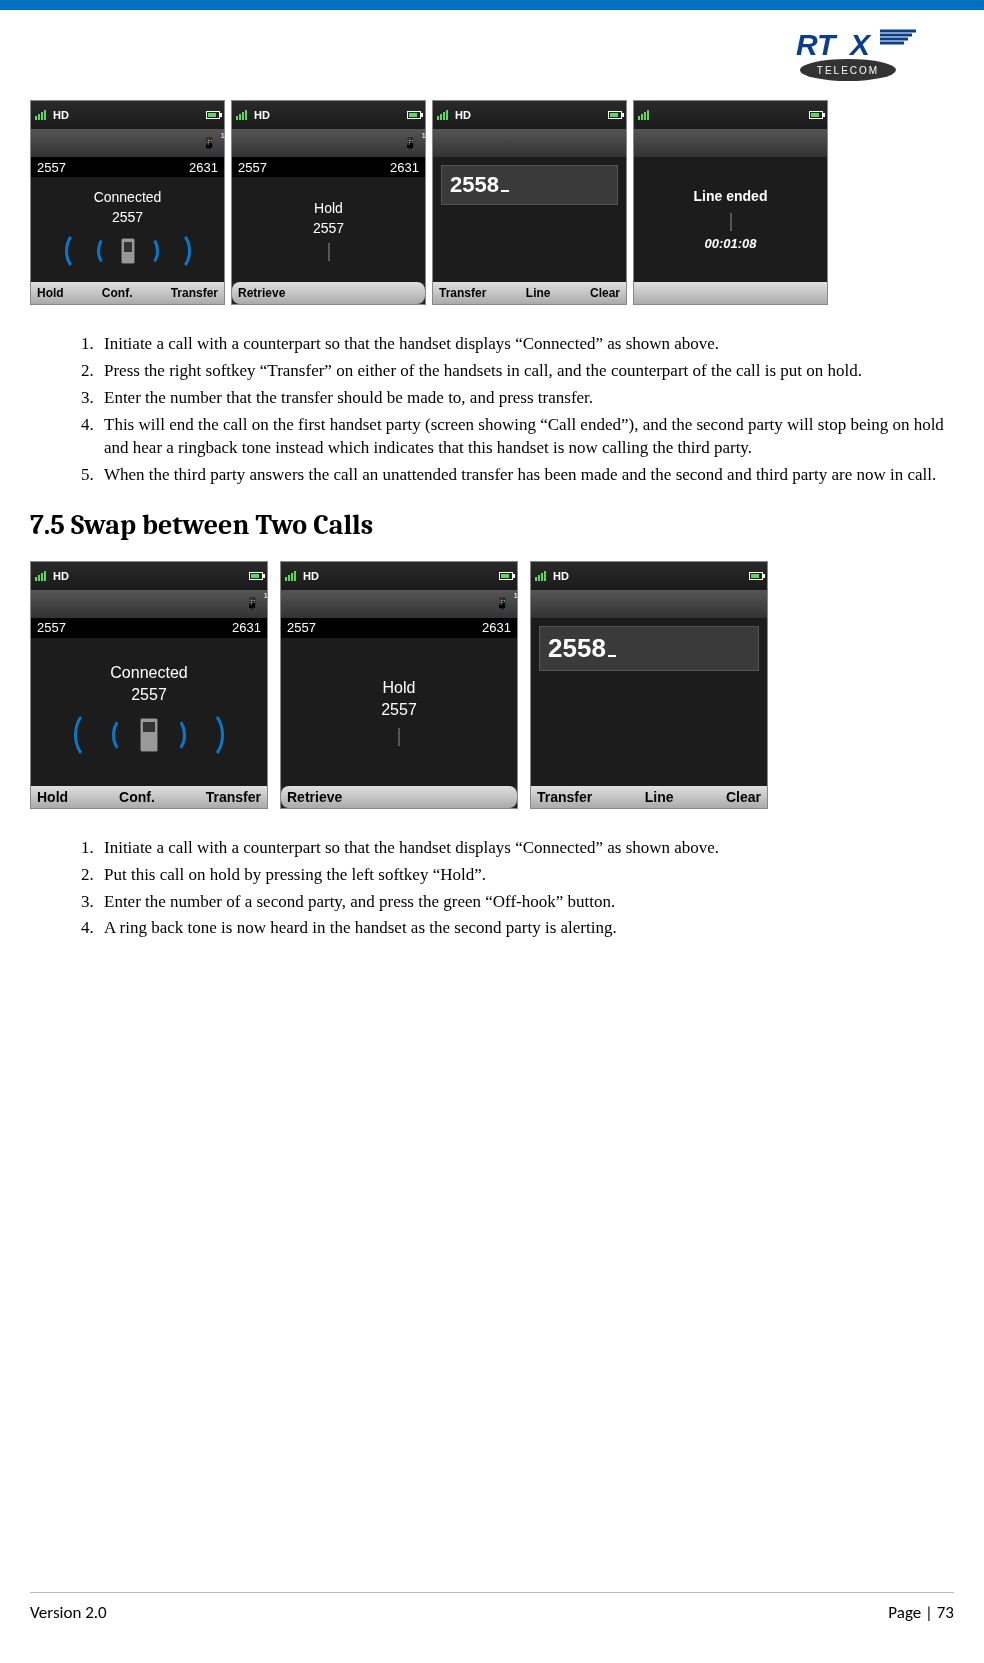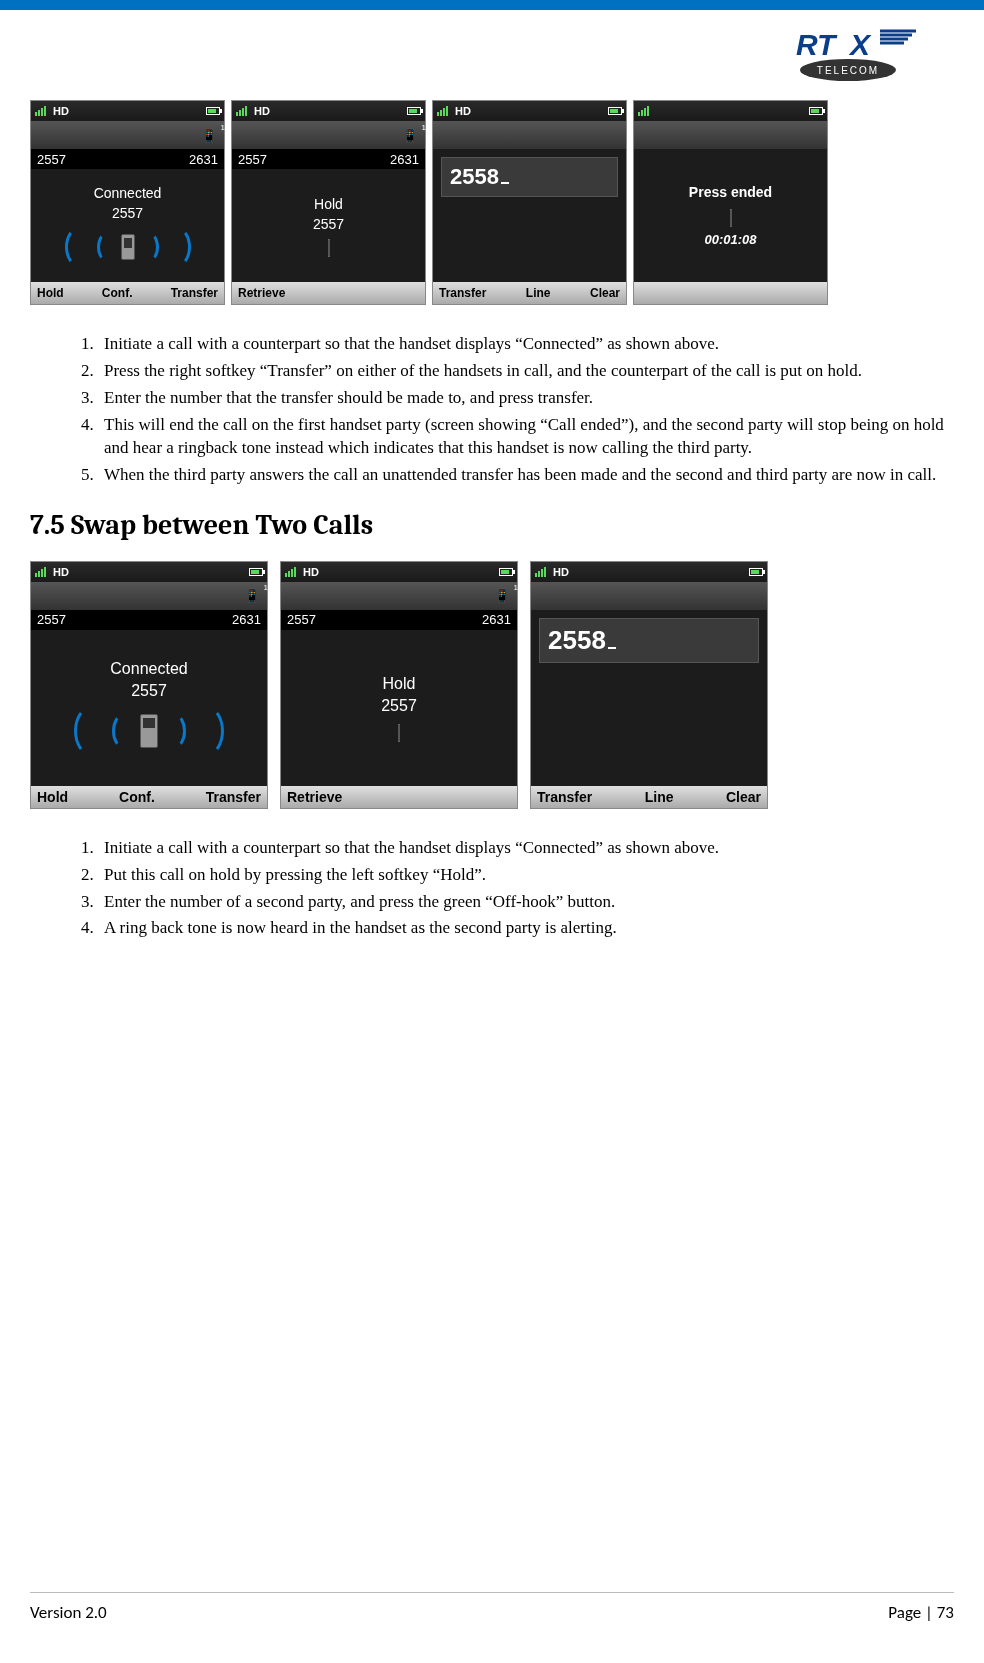--- a/index.html
+++ b/index.html
@@ -39,21 +39,21 @@
     height: 205px;
     background: #252525;
     border: 1px solid #888;
     position: relative;
     display: flex;
     flex-direction: column;
     font-family: Arial, sans-serif;
   }
   .phone-screen.wide { width: 238px; height: 248px; }
   .ps-statusbar {
-    height: 20px;
+    height: 28px;
     background: linear-gradient(#2a2a2a,#1a1a1a);
     display: flex;
     align-items: center;
     padding: 0 4px;
     font-size: 10px;
     color: #fff;
     justify-content: space-between;
   }
   .ps-statusbar .sig { display:inline-flex; align-items:flex-end; gap:1px; }
   .ps-statusbar .sig span { width:2px; background:#5cd85c; }
@@ -101,21 +101,21 @@
   .arc.l1{ border-color:transparent transparent transparent #0a78c8; }
   .arc.l2{ border-color:transparent transparent transparent #0a78c8; }
   .arc.r1{ border-color:transparent #0a78c8 transparent transparent; }
   .arc.r2{ border-color:transparent #0a78c8 transparent transparent; }
   .ps-softbar {
     height: 22px;
     background: linear-gradient(#e0e0e0,#aaa);
     display:flex; justify-content:space-between; align-items:center;
     font-size:12px; color:#000; padding:0 6px; font-weight:bold;
   }
-  .ps-softbar.single{ justify-content:flex-start; }
+  .ps-softbar.single{ justify-content:flex-start;border-radius:8px; }
   .status-label{ margin-bottom:4px; }
   .duration{ margin-top:6px; font-size:13px; font-weight:bold;font-style:italic; }
 
   ol.steps {
     margin: 0 0 22px 68px;
     padding: 0;
     font-family: Liberation Serif, serif;
   }
   ol.steps li {
     margin-bottom: 4px;
@@ -270,21 +270,21 @@
               <span></span>
               <span></span>
             </span>
         </span>
         <span class="batt">
             <span class="batt-fill"></span>
           </span>
       </div>
       <div class="ps-iconbar"></div>
       <div class="ps-body">
-        <div style="font-weight:bold">Press ended</div>
+        <div style="font-weight:bold">Line ended</div>
         <div style="margin-top:10px"><span class="hs-icon"></span></div>
         <div class="duration">00:01:08</div>
       </div>
       <div class="ps-softbar"></div>
     </div>
 
   </div>
 
   <ol class="steps">
     <li>Initiate a call with a counterpart so that the handset displays “Connected” as shown above.</li>

